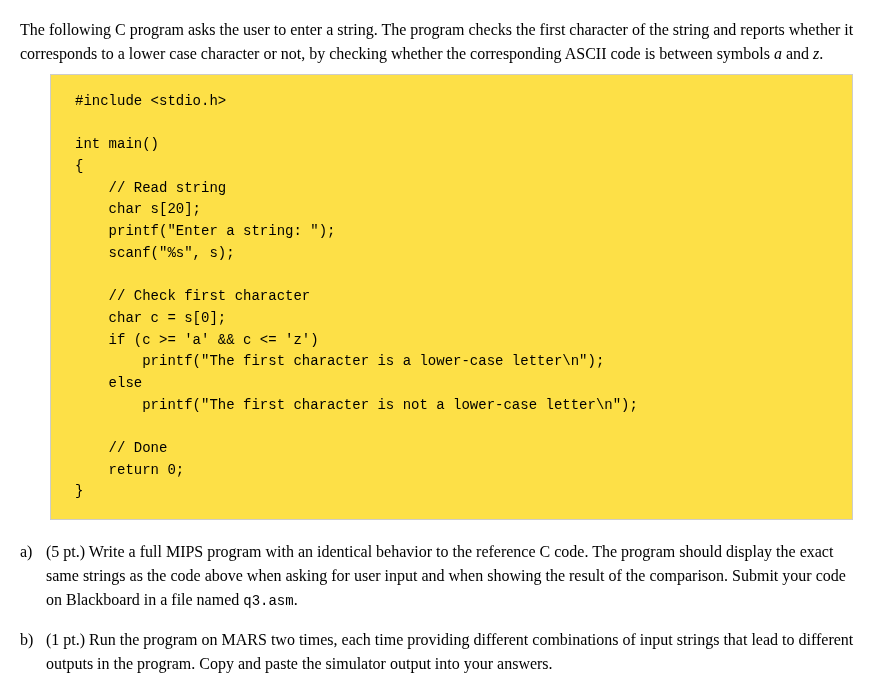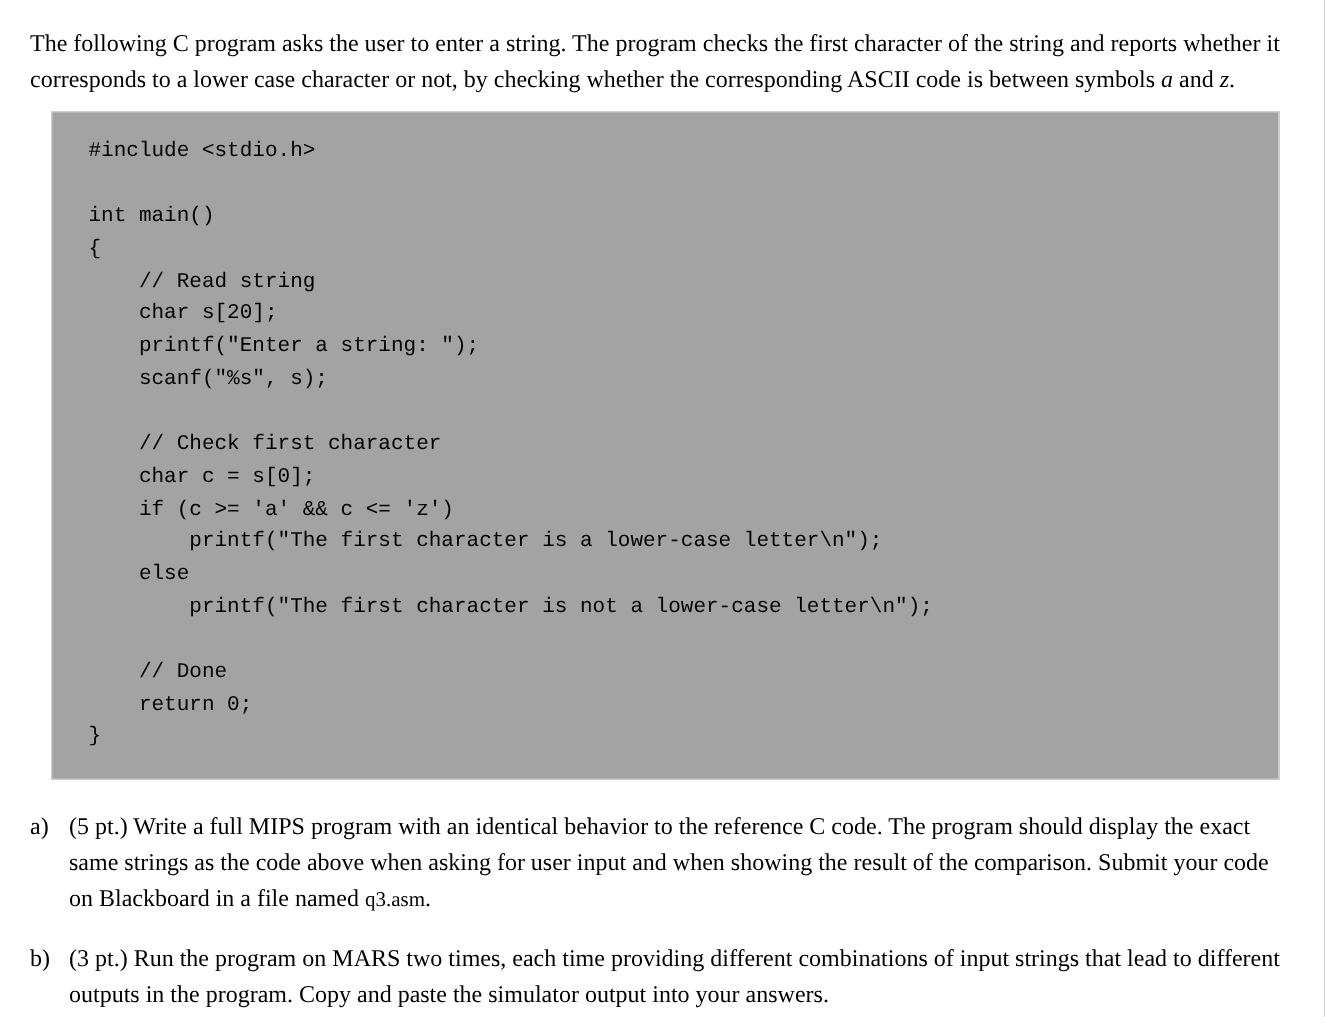--- a/index.html
+++ b/index.html
@@ -22,24 +22,24 @@
       line-height: 1.5;
       margin-bottom: 8px;
     }
 
     .intro-text .italic {
       font-style: italic;
     }
 
     .code-block-container {
       border: 1px solid #cccccc;
-      background: #a3a3a3;
+      background: #fde047;
       padding: 16px 24px;
       margin-bottom: 20px;
-      margin-left: 14px;
+      margin-left: 30px;
       margin-right: 10px;
     }
 
     .code-block {
       font-family: "Courier New", Courier, monospace;
       font-size: 14px;
       line-height: 1.55;
       white-space: pre;
       color: #000000;
     }
@@ -59,21 +59,21 @@
       min-width: 22px;
       font-weight: normal;
       margin-right: 4px;
     }
 
     .question-content {
       flex: 1;
     }
 
     .question-content .code-inline {
-      font-family: Liberation Serif, serif;
+      font-family: Liberation Mono, monospace;
       font-size: 14px;
     }
   </style>
 </head>
 <body>
 
 <p class="intro-text">
   The following C program asks the user to enter a string. The program checks the first character of the
   string and reports whether it corresponds to a lower case character or not, by checking whether the
   corresponding ASCII code is between symbols <span class="italic">a</span> and <span class="italic">z</span>.
@@ -108,18 +108,18 @@
       (5 pt.) Write a full MIPS program with an identical behavior to the reference C code. The
       program should display the exact same strings as the code above when asking for user input and
       when showing the result of the comparison. Submit your code on Blackboard in a file named
       <span class="code-inline">q3.asm</span>.
     </div>
   </div>
 
   <div class="question-item">
     <span class="question-label">b)</span>
     <div class="question-content">
-      (3 pt.) Run the program on MARS two times, each time providing different combinations of
+      (1 pt.) Run the program on MARS two times, each time providing different combinations of
       input strings that lead to different outputs in the program. Copy and paste the simulator output
       into your answers.
     </div>
   </div>
 </div>
 
 </body></html>

